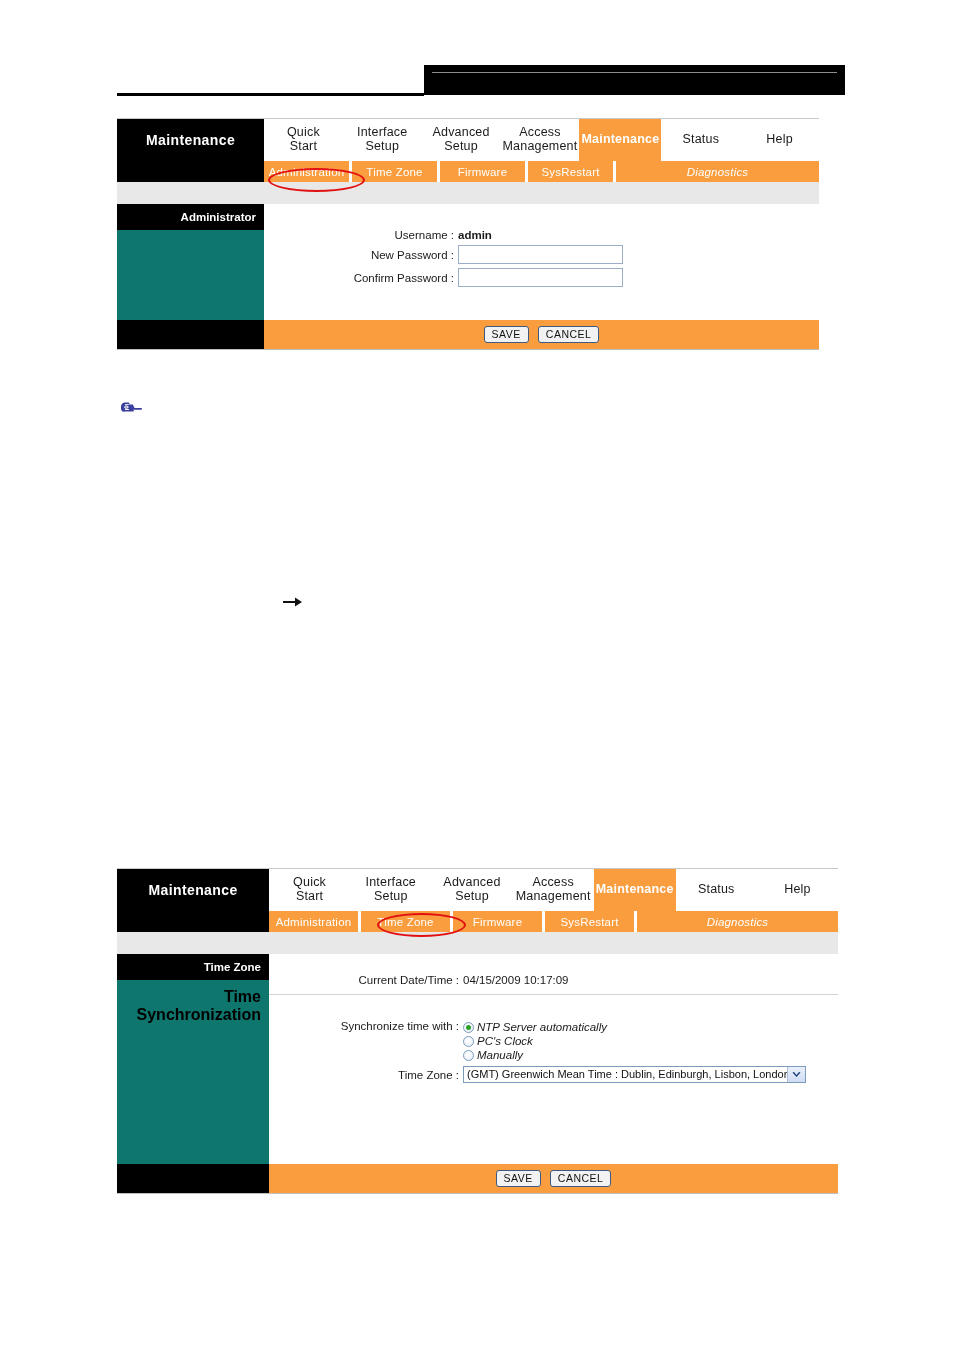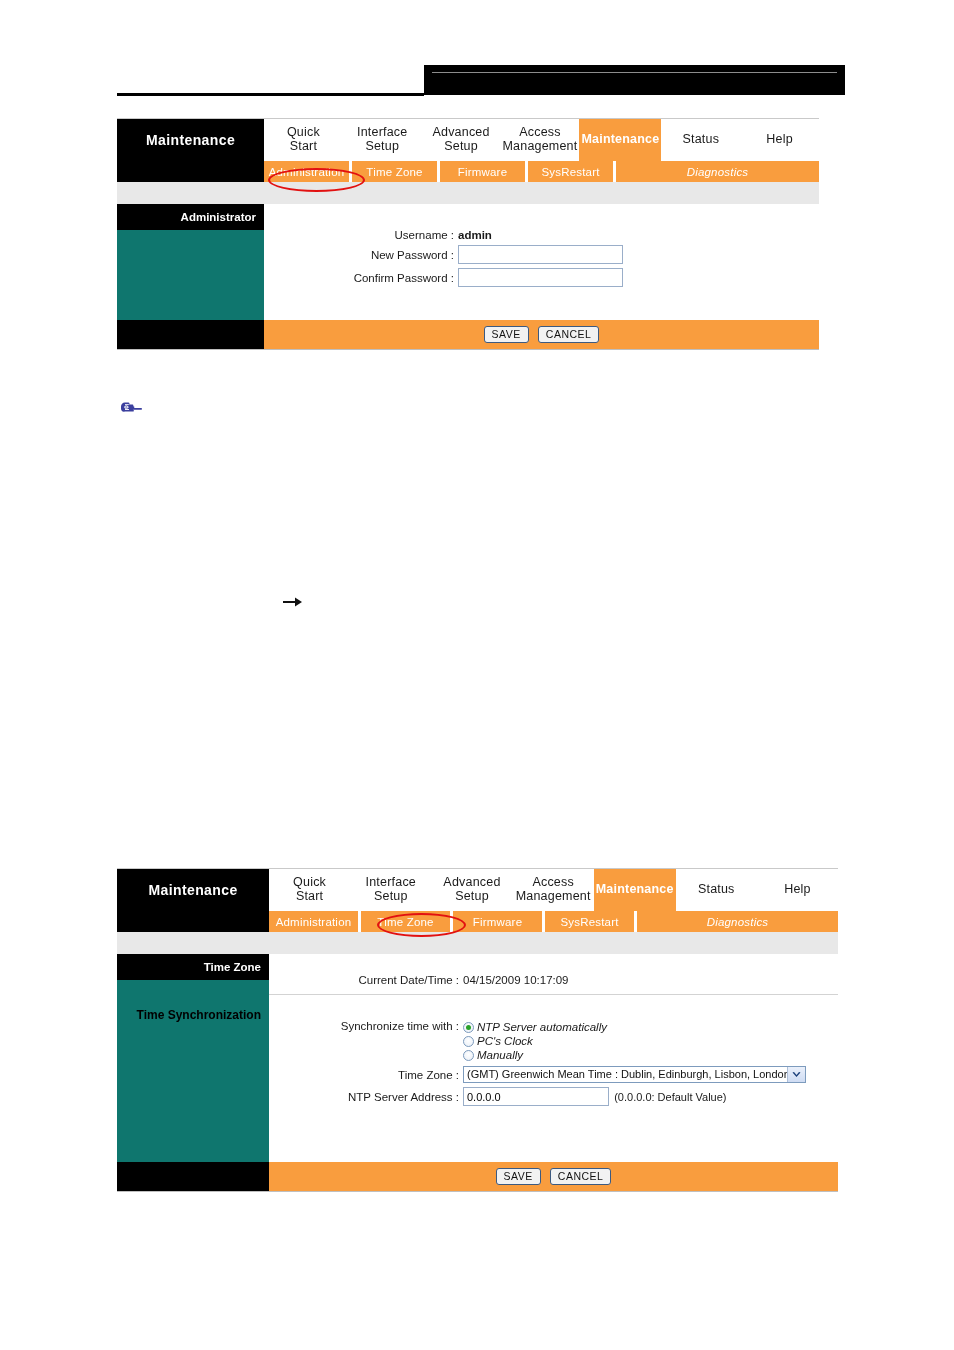--- a/index.html
+++ b/index.html
@@ -168,23 +168,23 @@
     background: #000000;
     color: #ffffff;
     font-weight: bold;
     font-size: 11.5px;
     text-align: right;
     padding: 7px 8px 7px 0;
   }
   .leftcol-label {
     color: #000000;
     font-weight: bold;
-    font-size: 12px;
+    font-size: 16px;
     text-align: right;
-    padding: 28px 8px 0 0;
+    padding: 8px 8px 0 0;
   }
   .content {
     flex: 1;
     background: #ffffff;
     position: relative;
   }
 
   
   .form-table {
     border-collapse: collapse;
@@ -569,27 +569,20 @@
             <div class="sel">
               <span class="sel-text">(GMT) Greenwich Mean Time : Dublin, Edinburgh, Lisbon, London</span>
               <span class="sel-btn">
                 <svg width="11" height="9" viewBox="0 0 11 9" xmlns="http://www.w3.org/2000/svg">
                   <polygon points="1.5,2.5 5.5,7 9.5,2.5 8,2 5.5,5 3,2" fill="#1b3f7a"></polygon>
                 </svg>
               </span>
             </div>
           </td>
         </tr>
-        <tr>
-          <td class="lbl">NTP Server Address :</td>
-          <td>
-            <input class="txt ntp" type="text" value="0.0.0.0" style="">
-            <span class="hint">(0.0.0.0: Default Value)</span>
-          </td>
-        </tr>
       </tbody>
         </table>
     </div>
   </div>
 
   <div class="footer">
     <div class="footer-black"></div>
     <div class="footer-orange">
       <button class="btn">SAVE</button>
       <button class="btn">CANCEL</button>

